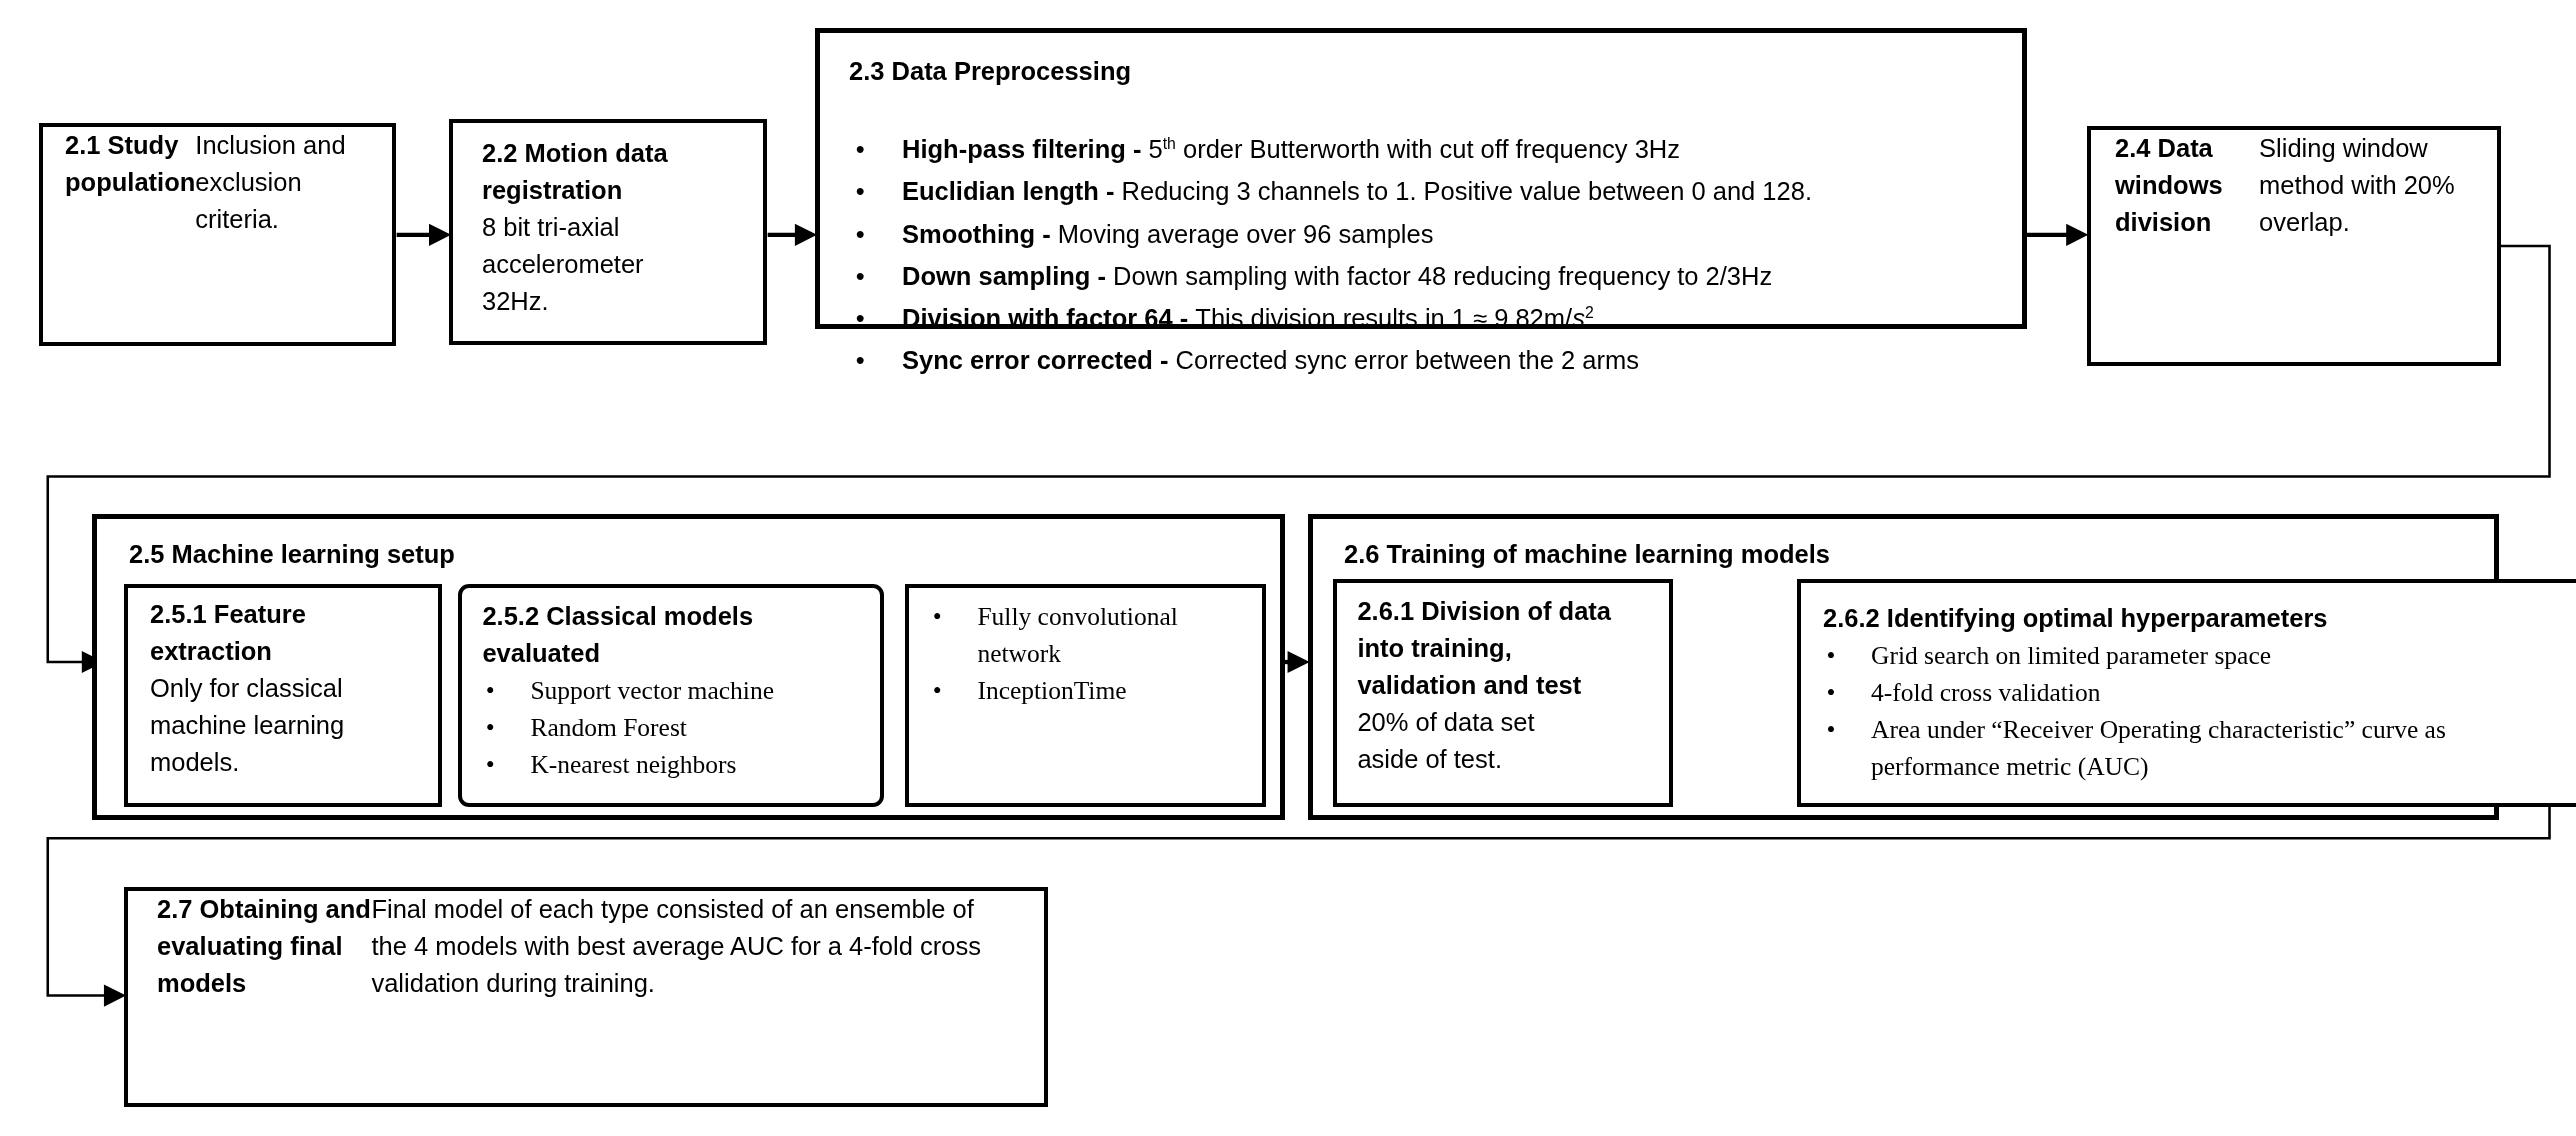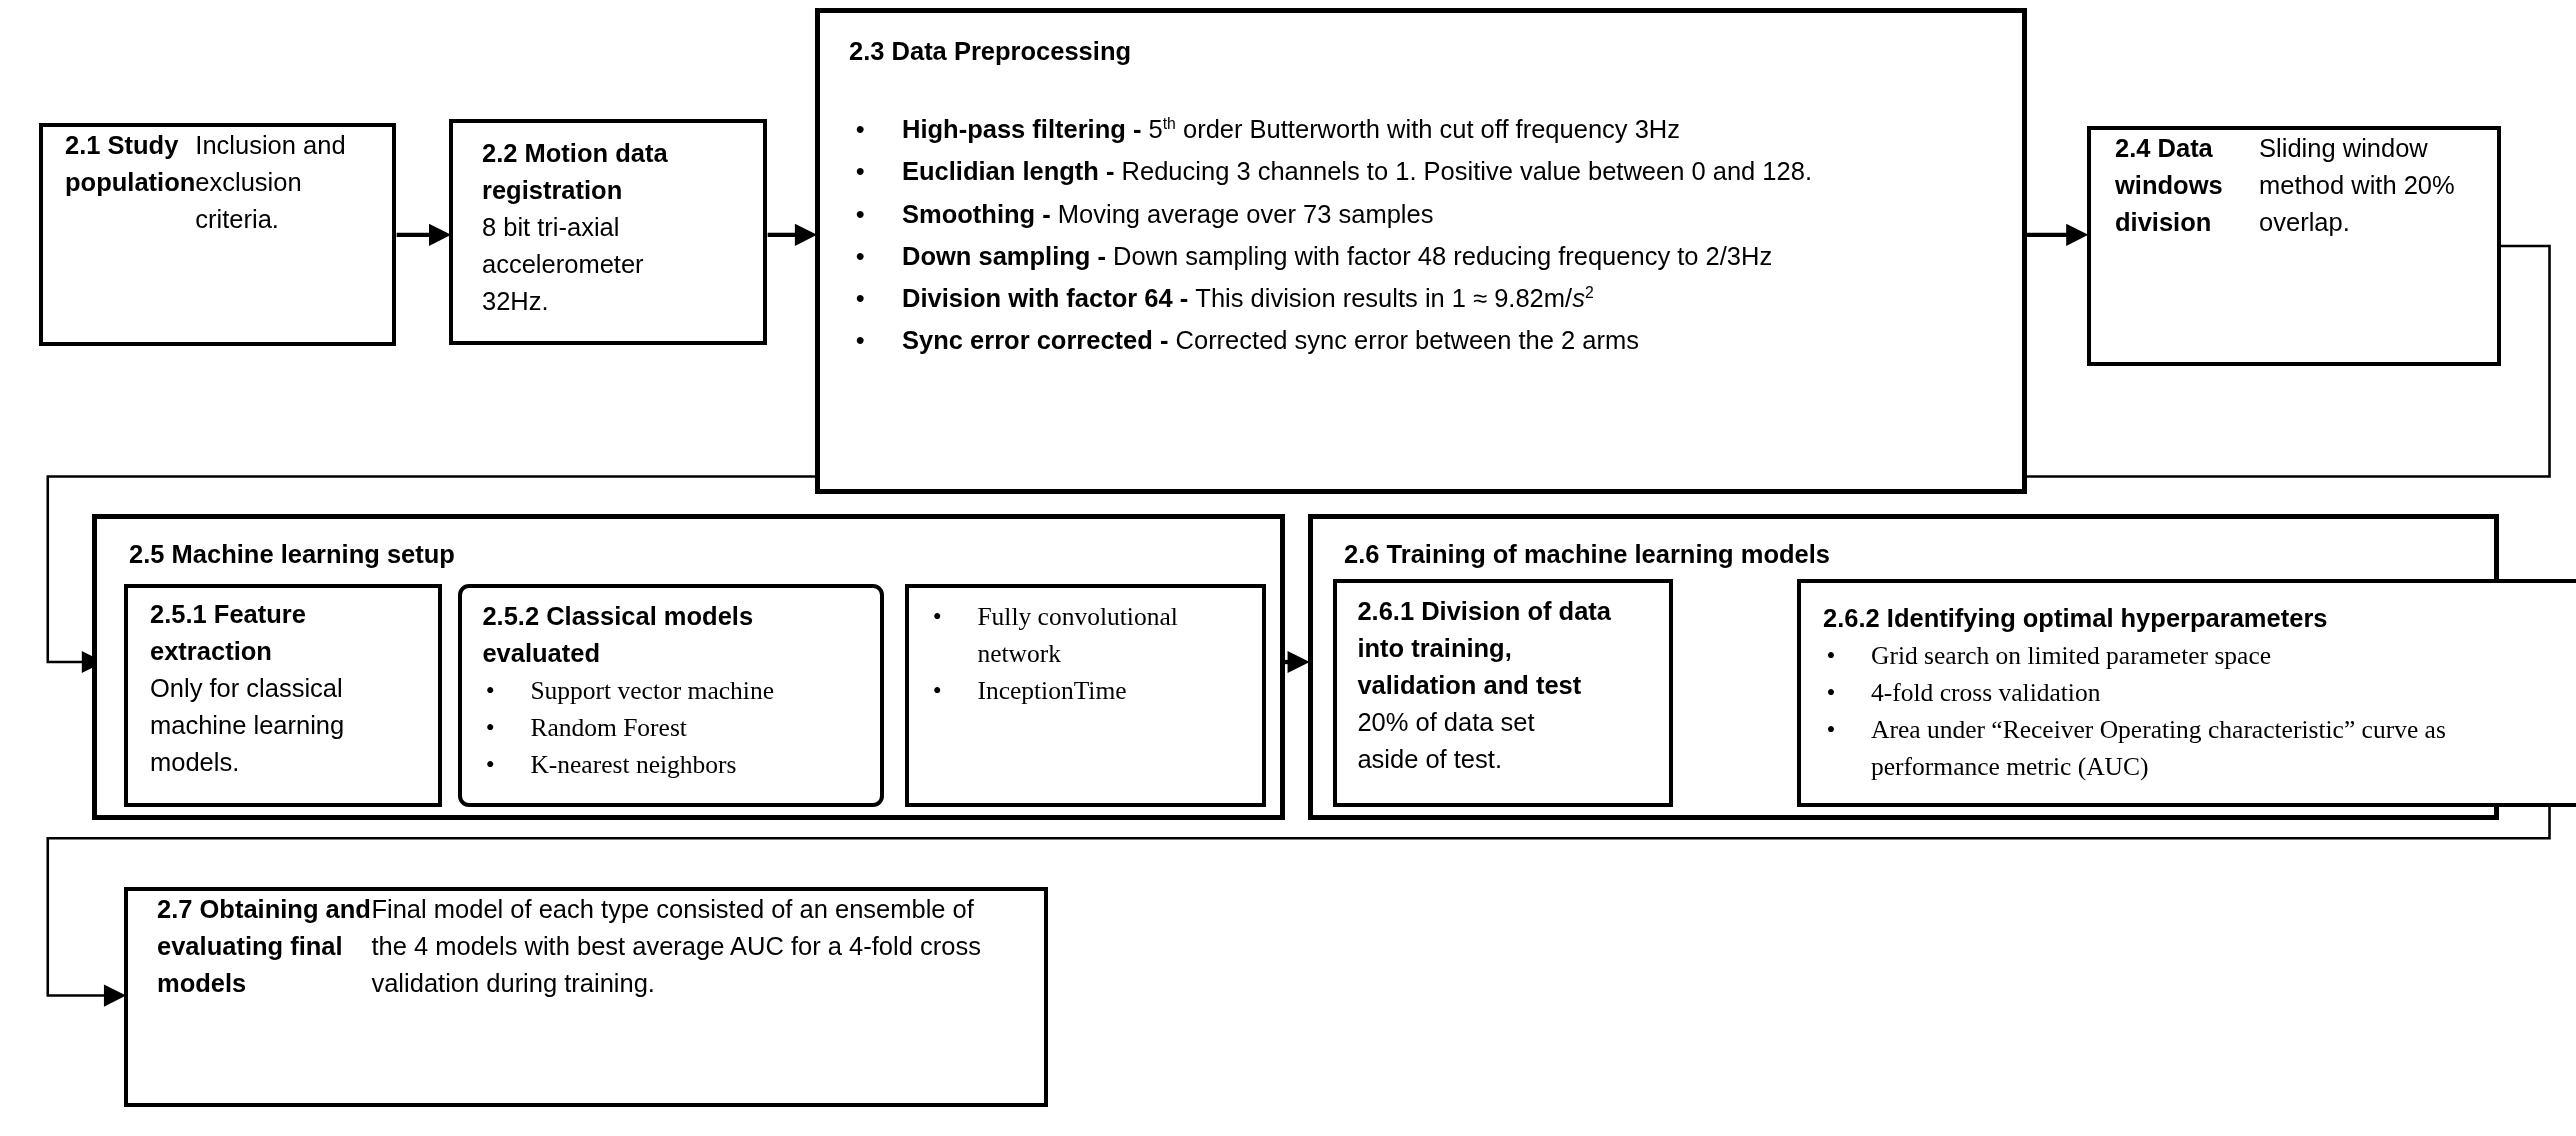--- a/index.html
+++ b/index.html
@@ -30,21 +30,21 @@
   .bullets.tight li::before{left:3.4px;}
   .sup{font-size:0.62em;vertical-align:super;line-height:0;}
   .it{font-style:italic;}
   .bd{font-weight:bold;}
 
   
   #b21{left:39px;top:123px;width:357px;height:223px;padding:0 22px;}
   #b21 .body{max-width:274px;}
   #b22{left:449px;top:119px;width:318px;height:226px;padding:12px 29px;}
   #b22 .body{max-width:230px;}
-  #b23{left:815px;top:8px;width:1212px;height:486px;padding:20.4px 29px;}
+  #b23{left:815px;top:28px;width:1212px;height:301px;padding:20.4px 29px;}
   #b23 .title{margin-bottom:41px;}
   #b23 li{margin-bottom:5.1px;line-height:37px;}
   #b24{left:2087px;top:126px;width:414px;height:240px;padding:0 24px;}
   #b24 .title{max-width:281px;}
   #b24 .body{max-width:291px;}
 
   
   #b25{left:92px;top:514px;width:1193px;height:306px;}
   #b25 > .title{margin:17px 0 0 32px;}
   #b251{left:124px;top:584px;width:318px;height:223px;padding:8px 22px;}
@@ -98,21 +98,21 @@
   <div class="box" id="b22">
     <div class="title">2.2 Motion data registration</div>
     <div class="body">8 bit tri-axial accelerometer 32Hz.</div>
   </div>
 
   <div class="box outer" id="b23">
     <div class="title">2.3 Data Preprocessing</div>
     <ul class="bullets">
         <li><span class="bd">High-pass filtering - </span><span>5</span><span class="sup">th</span><span> order Butterworth with cut off frequency 3Hz</span></li>
         <li><span class="bd">Euclidian length - </span><span>Reducing 3 channels to 1. Positive value between 0 and 128.</span></li>
-        <li><span class="bd">Smoothing - </span><span>Moving average over 73 samples</span></li>
+        <li><span class="bd">Smoothing - </span><span>Moving average over 96 samples</span></li>
         <li><span class="bd">Down sampling - </span><span> Down sampling with factor 48 reducing frequency to 2/3Hz</span></li>
         <li><span class="bd">Division with factor 64 - </span><span>This division results in 1 ≈ 9.82m/</span><span class="it">s</span><span class="sup">2</span></li>
         <li><span class="bd">Sync error corrected - </span><span>Corrected sync error between the 2 arms</span></li>
       </ul>
   </div>
 
   <div class="box vcenter" id="b24">
     <div class="title">2.4 Data windows division</div>
     <div class="body">Sliding window method with 20% overlap.</div>
   </div>

